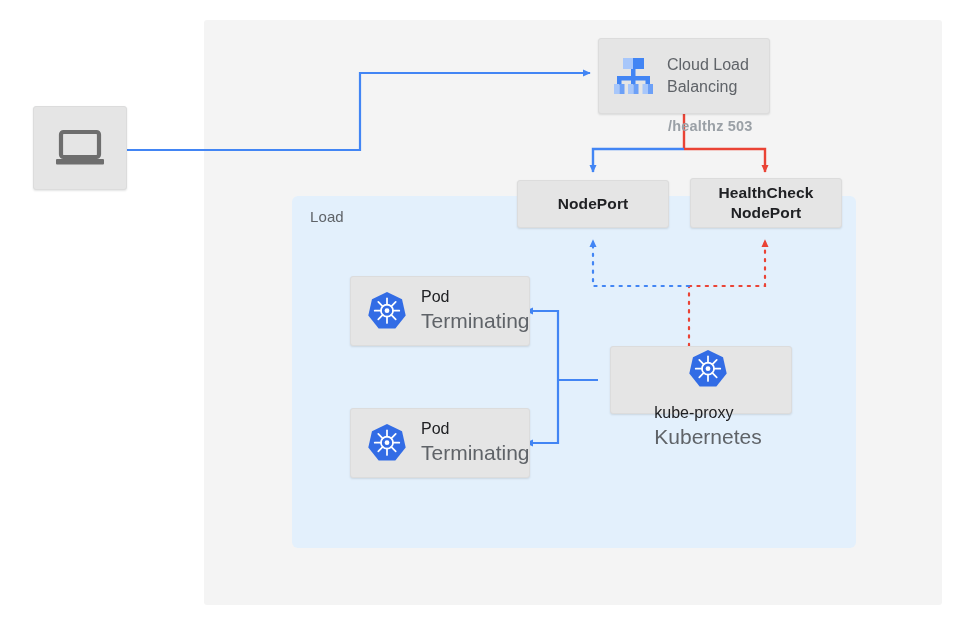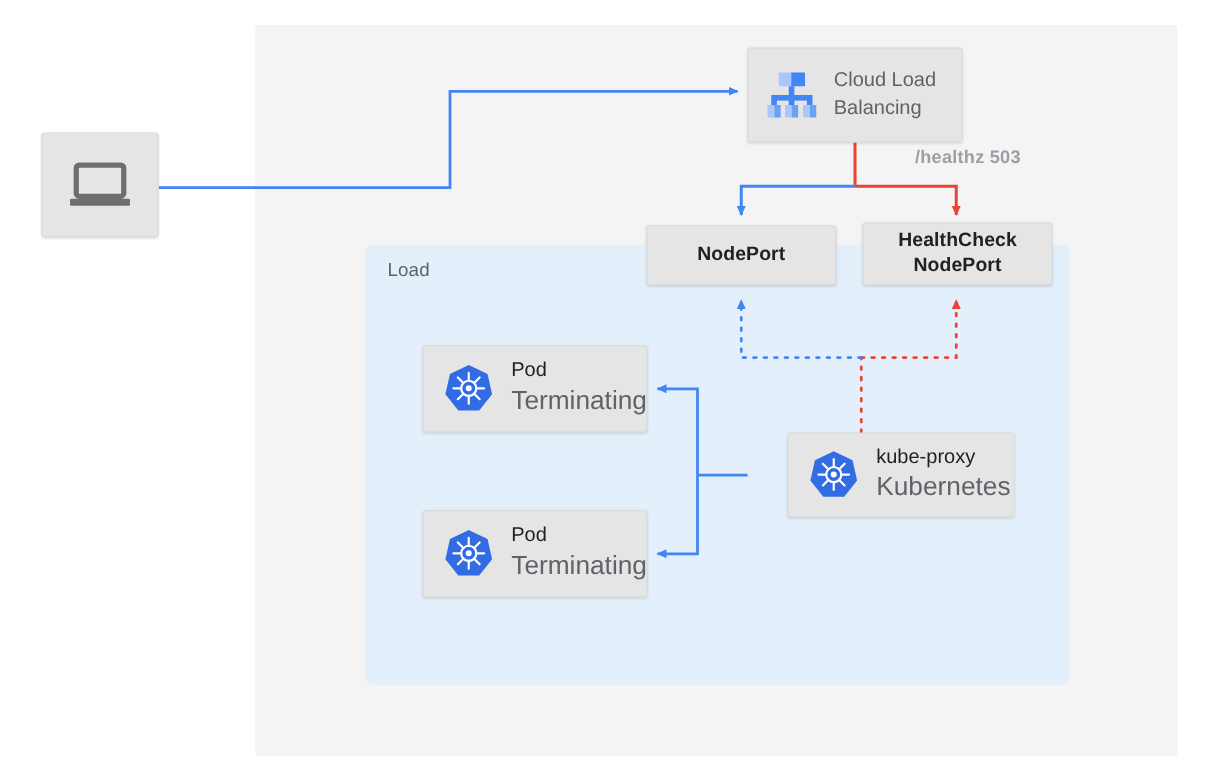--- a/index.html
+++ b/index.html
@@ -95,42 +95,43 @@
     line-height: 1.3;
     letter-spacing: .1px;
   }
   .card-nodeport   { left: 517px; top: 180px; width: 152px; height: 48px; }
   .card-hcnodeport { left: 690px; top: 178px; width: 152px; height: 50px; }
 
   
   .card-k8s {
     padding-left: 14px;
     gap: 12px;
+    margin-left: 12px;
   }
   .card-k8s .text .title {
     font-size: 16px;
     color: #202124;
     line-height: 1.25;
   }
   .card-k8s .text .sub {
     font-size: 21px;
     color: #5f6368;
     line-height: 1.3;
   }
   .card-pod1 { left: 338px; top: 276px; width: 180px; height: 70px; }
   .card-pod2 { left: 338px; top: 408px; width: 180px; height: 70px; }
-  .card-kubeproxy { left: 630px; top: 346px; width: 182px; height: 68px; }
+  .card-kubeproxy { left: 598px; top: 346px; width: 182px; height: 68px; flex-direction: column; }
 
   
   .icon { flex: 0 0 auto; display: block; }
 
   
   .edge-label {
     position: absolute;
-    left: 732px;
+    left: 668px;
     top: 118px;
     font-size: 14.5px;
     font-weight: bold;
     color: #9aa0a6;
     letter-spacing: .2px;
   }
 
   
   #wires {
     position: absolute;

